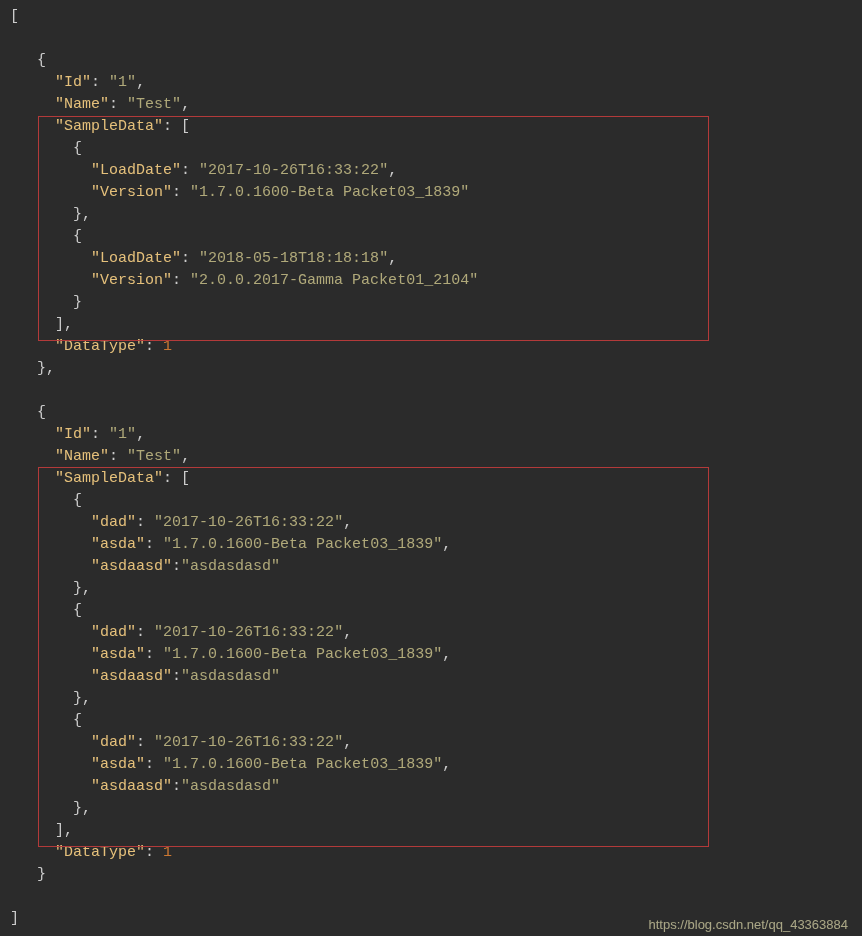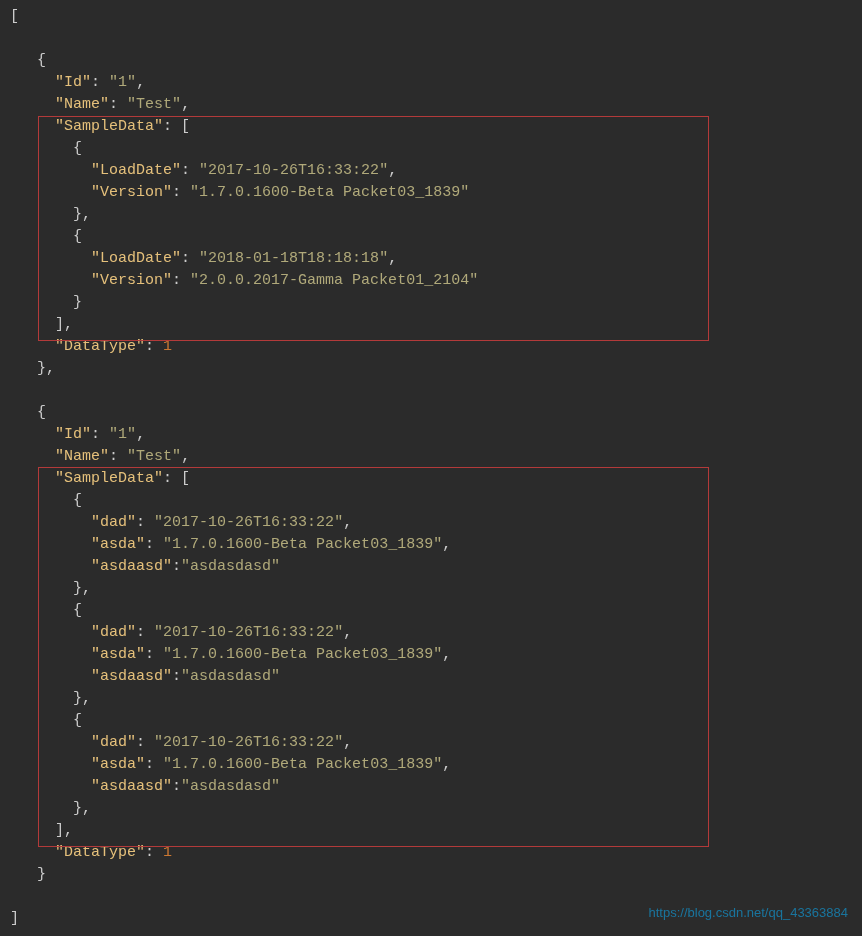--- a/index.html
+++ b/index.html
@@ -26,43 +26,43 @@
   .hl-box {
     position: absolute;
     border: 1px solid #b33a3a;
     pointer-events: none;
   }
   .box1 { left: 38px; top: 116px; width: 669px; height: 223px; }
   .box2 { left: 38px; top: 467px; width: 669px; height: 378px; }
   .watermark {
     position: absolute;
     right: 14px;
-    bottom: 12px;
-    color: #0ea5e9;
+    bottom: 0;
+    color: #fef9c3;
     font-family: Arial, sans-serif;
     font-size: 13px;
     opacity: 0.6;
   }
 </style>
 </head>
 <body>
 
 <div class="editor">
 <div class="line"><span class="punct">[</span></div>
 <div class="line"> </div>
 <div class="line">   <span class="punct">{</span></div>
 <div class="line">     <span class="key">"<span>Id</span>"</span><span class="punct">: </span><span class="str">"<span>1</span>"</span><span class="punct">,</span></div>
 <div class="line">     <span class="key">"<span>Name</span>"</span><span class="punct">: </span><span class="str">"<span>Test</span>"</span><span class="punct">,</span></div>
 <div class="line">     <span class="key">"<span>SampleData</span>"</span><span class="punct">: [</span></div>
 <div class="line">       <span class="punct">{</span></div>
 <div class="line">         <span class="key">"<span>LoadDate</span>"</span><span class="punct">: </span><span class="str">"<span>2017-10-26T16:33:22</span>"</span><span class="punct">,</span></div>
 <div class="line">         <span class="key">"<span>Version</span>"</span><span class="punct">: </span><span class="str">"<span>1.7.0.1600-Beta Packet03_1839</span>"</span></div>
 <div class="line">       <span class="punct">},</span></div>
 <div class="line">       <span class="punct">{</span></div>
-<div class="line">         <span class="key">"<span>LoadDate</span>"</span><span class="punct">: </span><span class="str">"<span>2018-01-18T18:18:18</span>"</span><span class="punct">,</span></div>
+<div class="line">         <span class="key">"<span>LoadDate</span>"</span><span class="punct">: </span><span class="str">"<span>2018-05-18T18:18:18</span>"</span><span class="punct">,</span></div>
 <div class="line">         <span class="key">"<span>Version</span>"</span><span class="punct">: </span><span class="str">"<span>2.0.0.2017-Gamma Packet01_2104</span>"</span></div>
 <div class="line">       <span class="punct">}</span></div>
 <div class="line">     <span class="punct">],</span></div>
 <div class="line">     <span class="key">"<span>DataType</span>"</span><span class="punct">: </span><span class="num">1</span></div>
 <div class="line">   <span class="punct">},</span></div>
 <div class="line"> </div>
 <div class="line">   <span class="punct">{</span></div>
 <div class="line">     <span class="key">"<span>Id</span>"</span><span class="punct">: </span><span class="str">"<span>1</span>"</span><span class="punct">,</span></div>
 <div class="line">     <span class="key">"<span>Name</span>"</span><span class="punct">: </span><span class="str">"<span>Test</span>"</span><span class="punct">,</span></div>
 <div class="line">     <span class="key">"<span>SampleData</span>"</span><span class="punct">: [</span></div>

